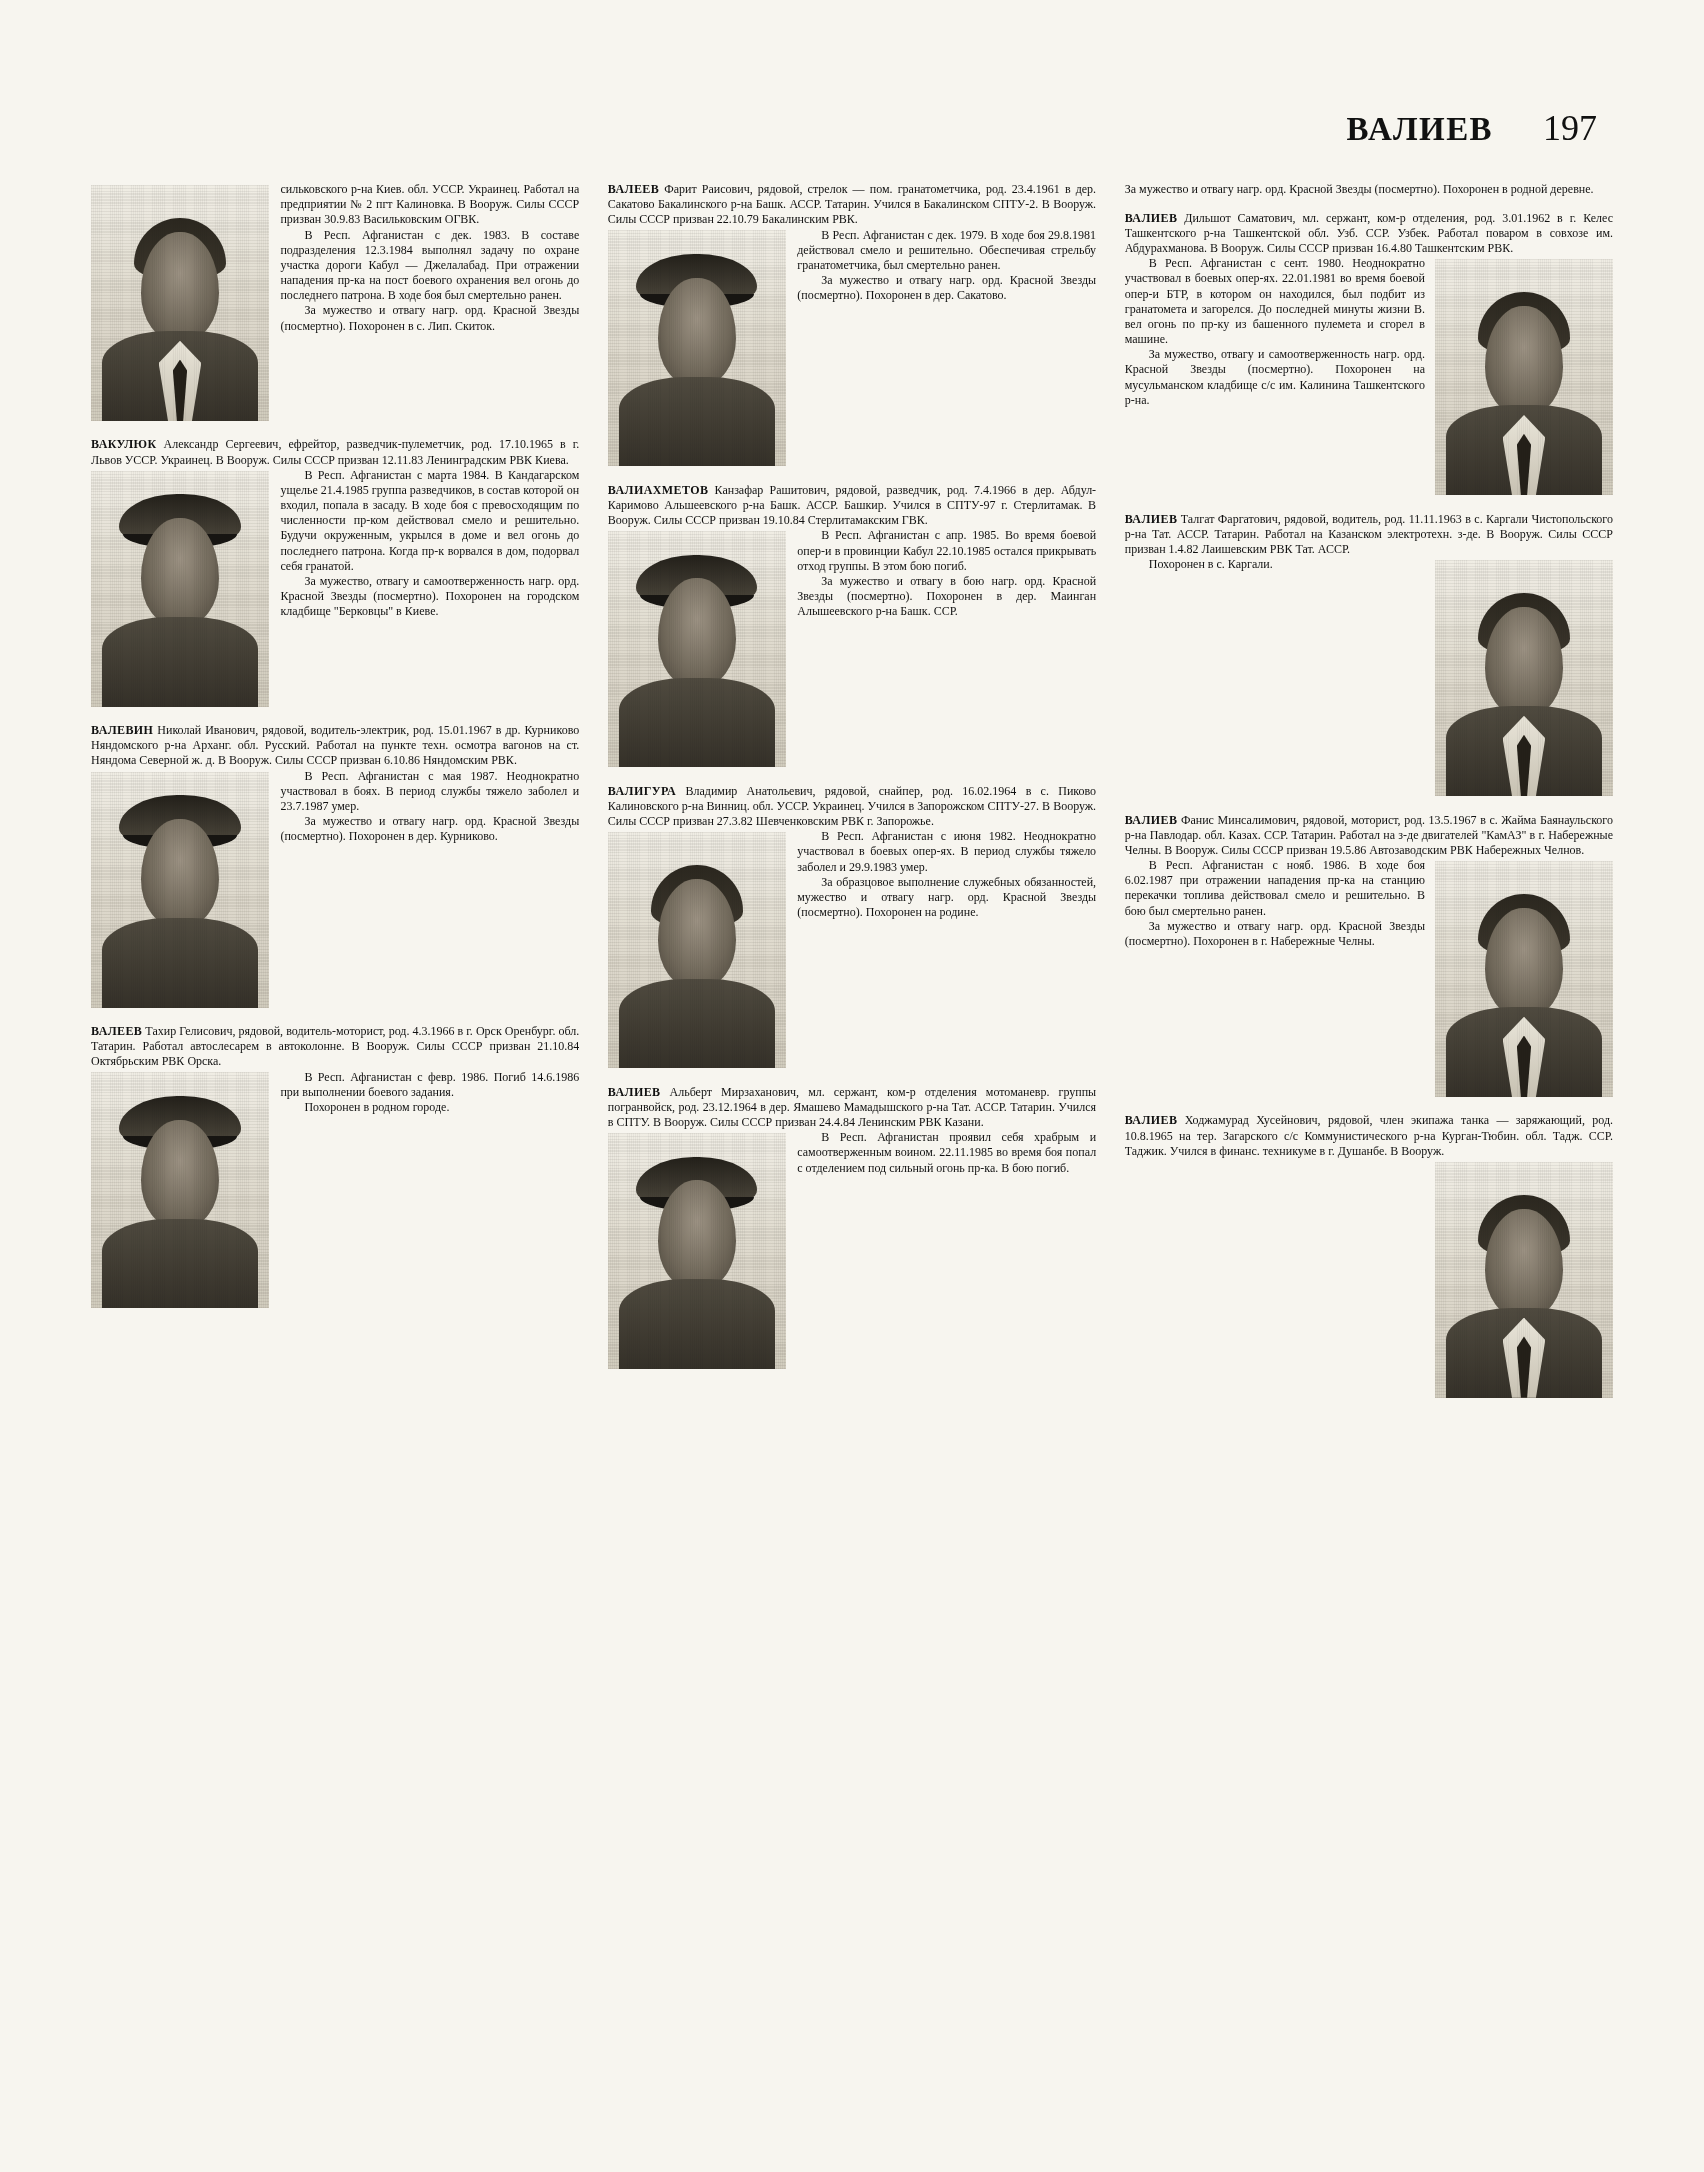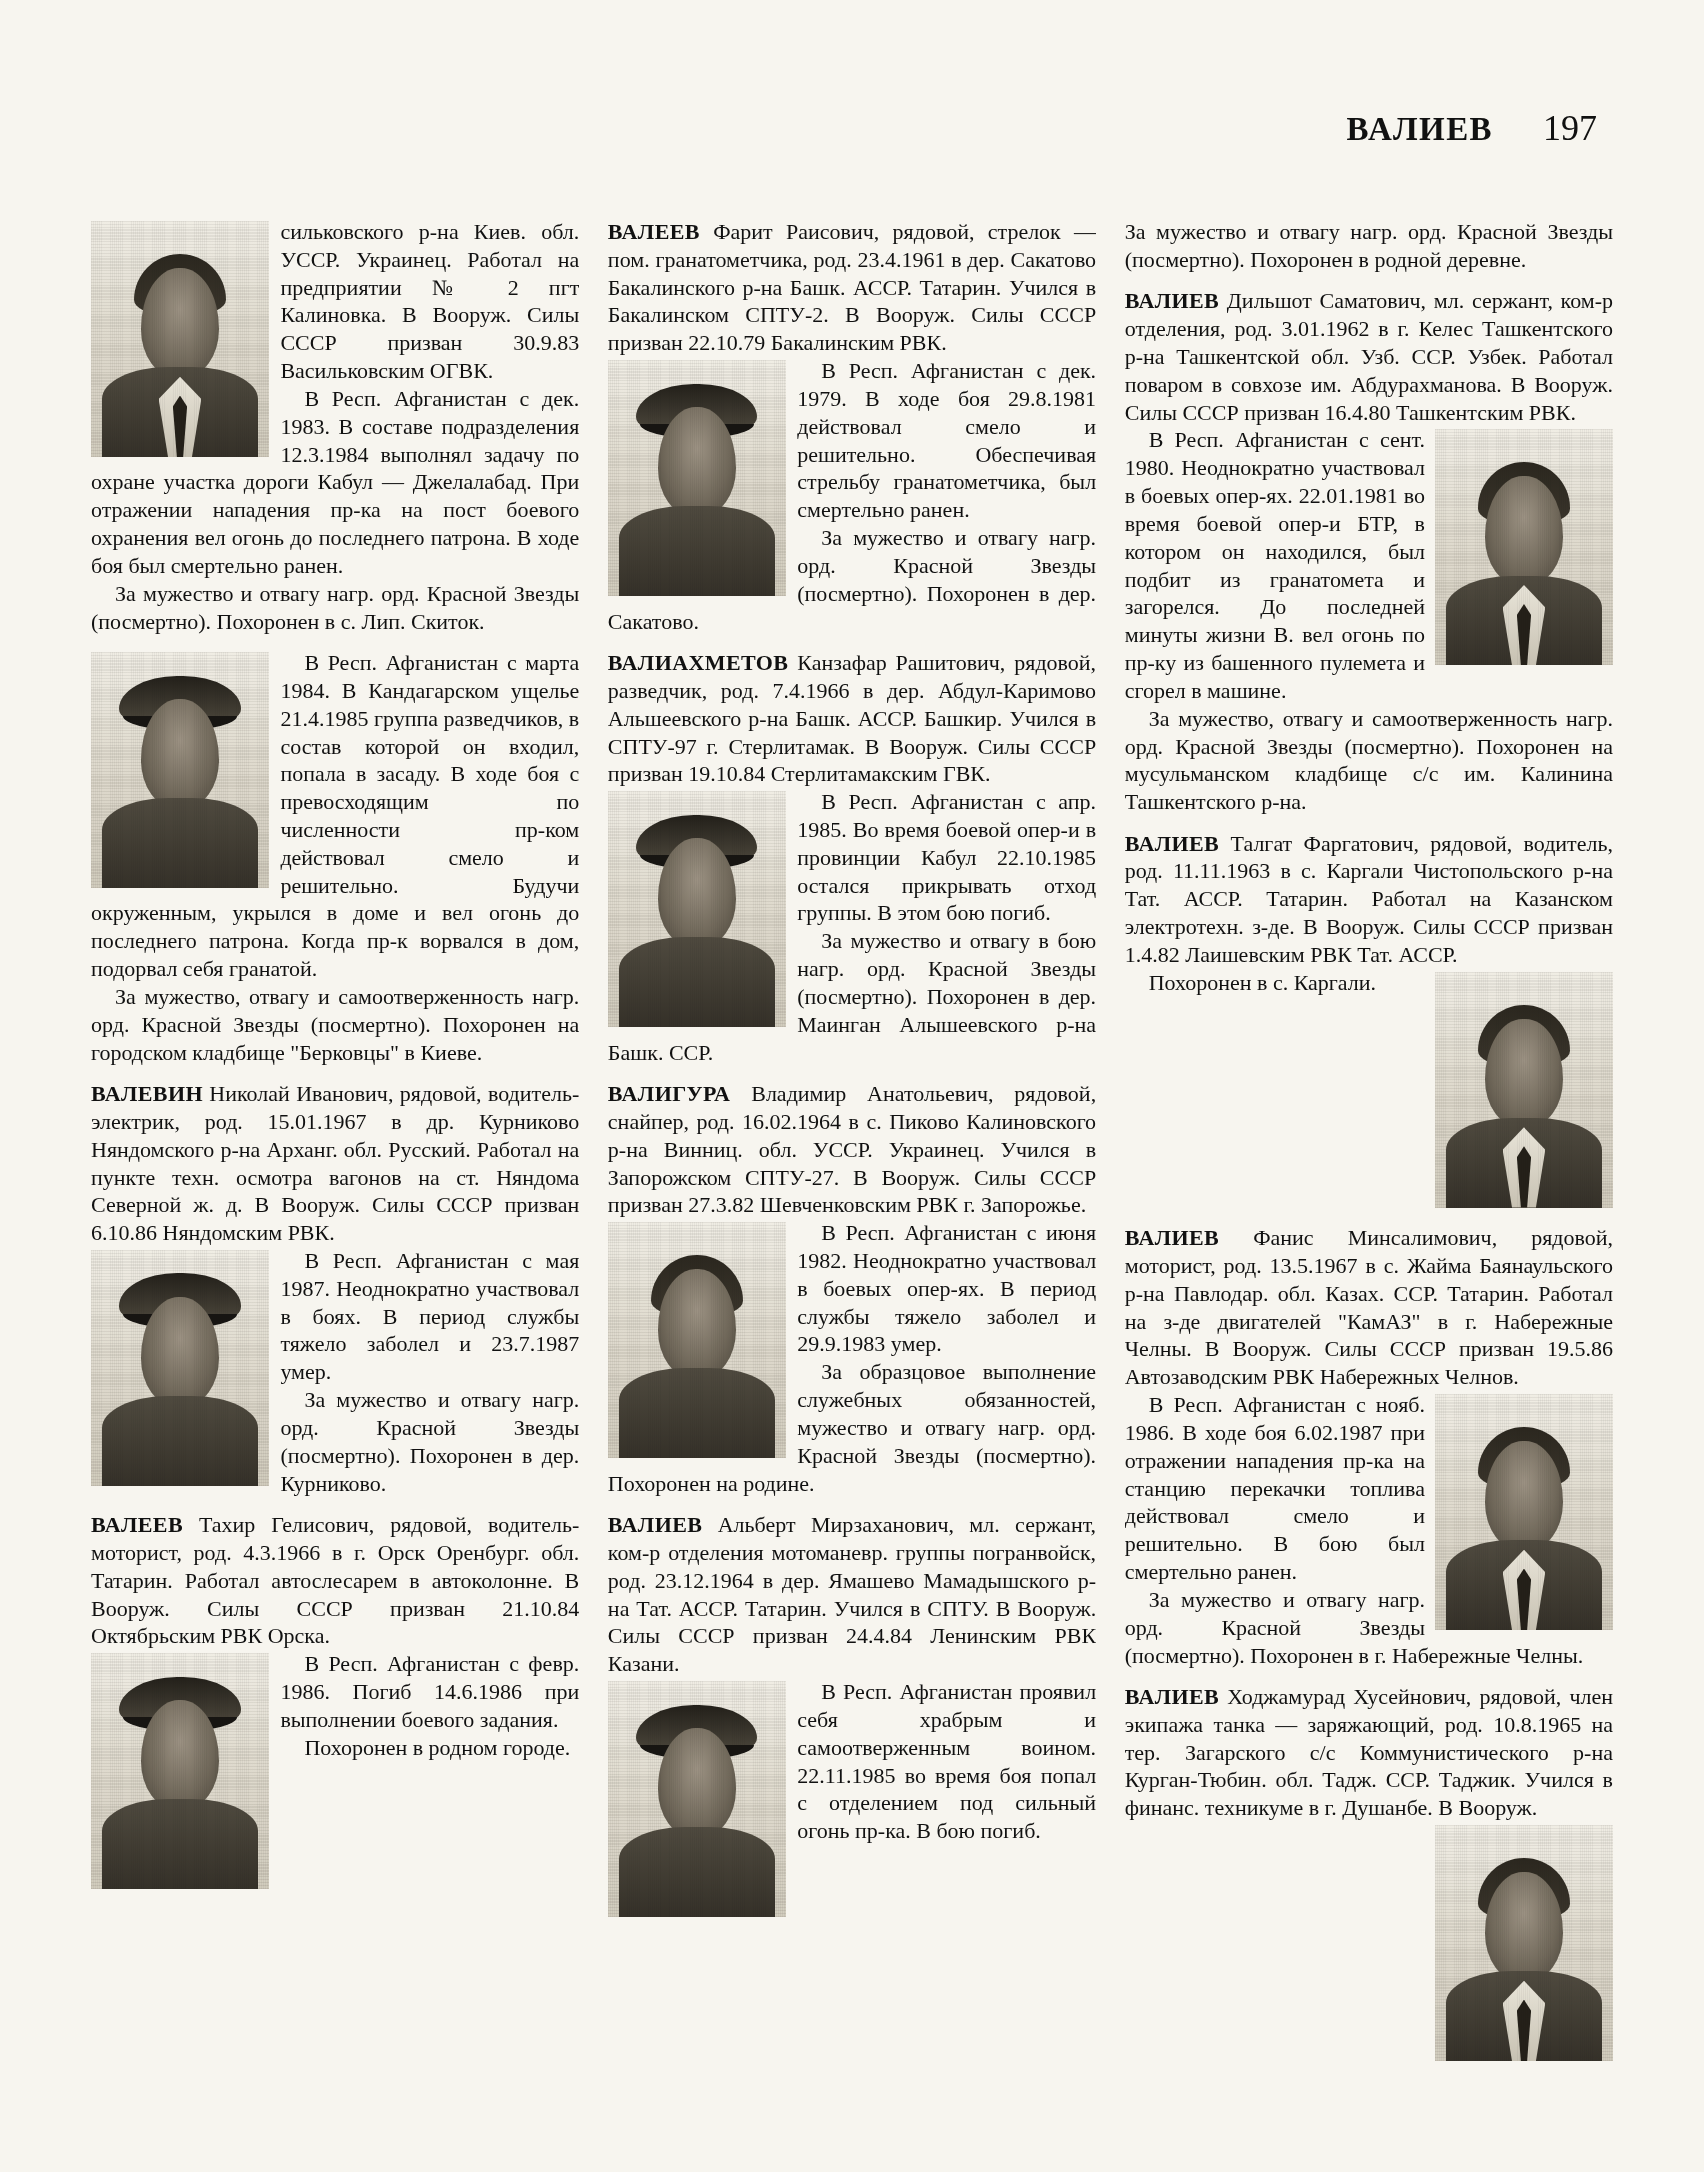--- a/index.html
+++ b/index.html
@@ -48,25 +48,24 @@
     position: absolute;
     left: 91px;
     right: 91px;
     top: 182px;
     bottom: 43px;
     display: flex;
     gap: 28.6px;
   }
   .col {
     flex: 1 1 0;
-    font-size: 22px;
+    font-size: 12px;
     line-height: 1.265;
     text-align: justify;
     position: relative;
-    margin-top: 36px;
   }
   .entry {
     margin-bottom: 13.6px;
     overflow: hidden;
   }
   .entry p {
     margin: 0;
     text-indent: 24px;
     text-align: justify;
     hyphens: auto;
@@ -196,20 +195,21 @@
             <span class="shirt"></span>
             <span class="tie"></span>
           <span class="grain"></span>
         </div>
         <p class="first">сильковского р-на Киев. обл. УССР. Украинец. Работал на предприятии № 2 пгт Калиновка. В Вооруж. Силы СССР призван 30.9.83 Васильковским ОГВК.</p>
         <p>В Респ. Афганистан с дек. 1983. В составе подразделения 12.3.1984 выполнял задачу по охране участка дороги Кабул — Джелалабад. При отражении нападения пр-ка на пост боевого охранения вел огонь до последнего патрона. В ходе боя был смертельно ранен.</p>
         <p>За мужество и отвагу нагр. орд. Красной Звезды (посмертно). Похоронен в с. Лип. Скиток.</p>
       </div>
 
       <div class="entry">
+        <p class="first"><span class="name">ВАКУЛЮК</span> <span>Александр Сергеевич, ефрейтор, разведчик-пулеметчик, род. 17.10.1965 в г. Львов УССР. Украинец. В Вооруж. Силы СССР призван 12.11.83 Ленинградским РВК Киева.</span></p>
         <div class="portrait left">
           <span class="bg"></span>
             <span class="cap"></span>
             <span class="visor"></span>
             <span class="head"></span>
           <span class="body"></span>
             <span class="grain"></span>
         </div>
         <p>В Респ. Афганистан с марта 1984. В Кандагарском ущелье 21.4.1985 группа разведчиков, в состав которой он входил, попала в засаду. В ходе боя с превосходящим по численности пр-ком действовал смело и решительно. Будучи окруженным, укрылся в доме и вел огонь до последнего патрона. Когда пр-к ворвался в дом, подорвал себя гранатой.</p>
         <p>За мужество, отвагу и самоотверженность нагр. орд. Красной Звезды (посмертно). Похоронен на городском кладбище "Берковцы" в Киеве.</p>

